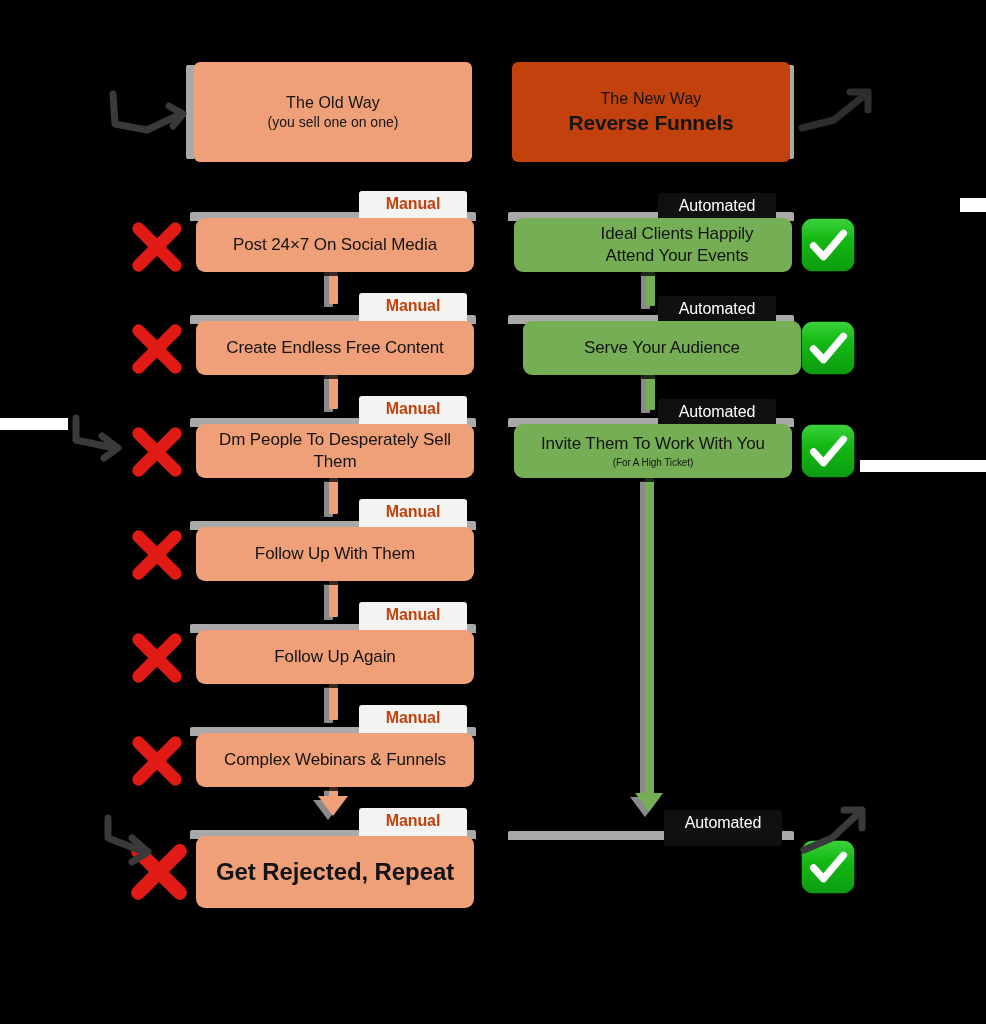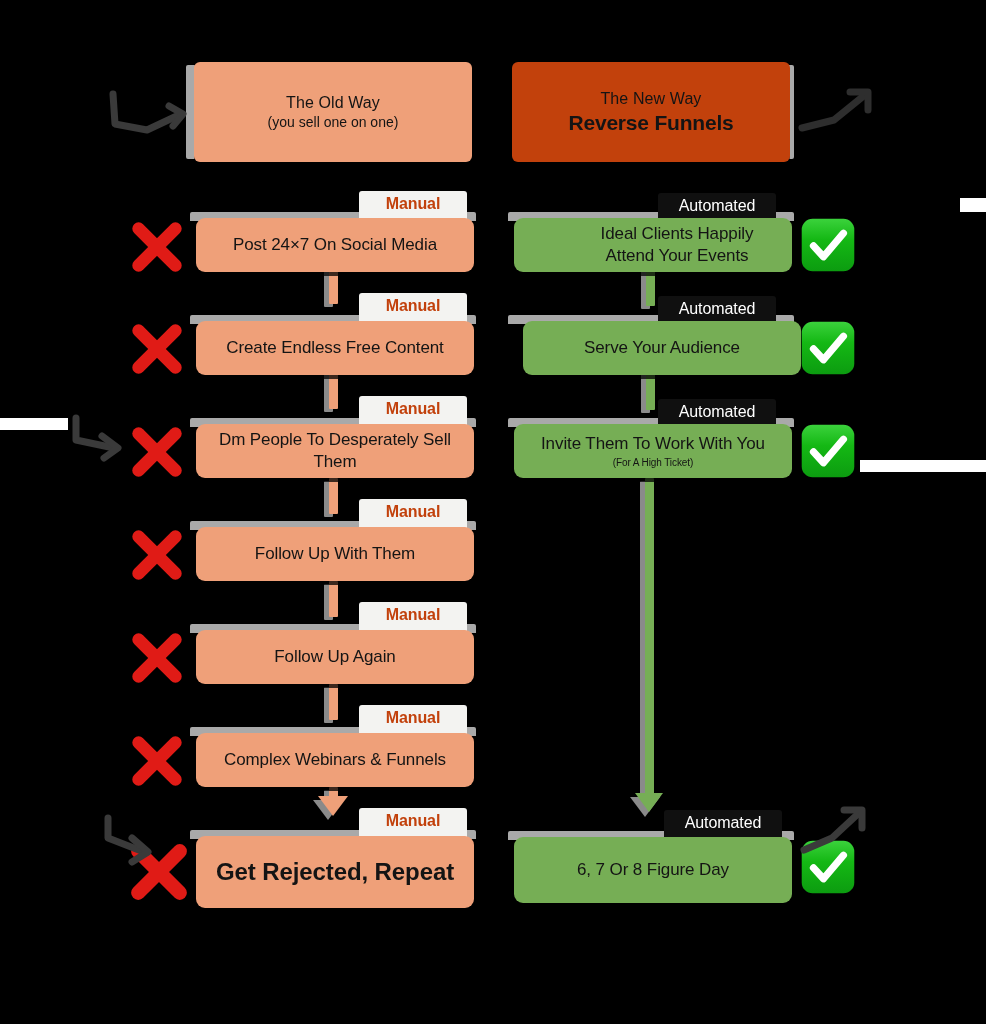--- a/index.html
+++ b/index.html
@@ -382,23 +382,20 @@
       <span class="sub">(For A High Ticket)</span>
     </span>
   </div>
   <svg class="mark" width="58" height="58" viewBox="0 0 64 64" style="left:799px; top:422px;">
     <rect x="3" y="3" width="58" height="58" rx="12" fill="url(#cg1)"></rect>
     <path d="M16 33 L27 45 L49 19" fill="none" stroke="#FFFFFF" stroke-width="8" stroke-linecap="round" stroke-linejoin="round"></path>
   </svg>
 
   <div class="tag automated" style="left:664px; top:810px; width:118px; height:36px;">Automated</div>
   <div class="card-ledge" style="left:508px; top:831px; width:286px;"></div>
-  <div class="card green" style="left:514px; top:837px; width:278px; height:66px;">
-    <span class="card-text">6, 7 Or 8 Figure Day</span>
-  </div>
   <svg class="mark" width="58" height="58" viewBox="0 0 64 64" style="left:799px; top:838px;">
     <rect x="3" y="3" width="58" height="58" rx="12" fill="url(#cg1)"></rect>
     <path d="M16 33 L27 45 L49 19" fill="none" stroke="#FFFFFF" stroke-width="8" stroke-linecap="round" stroke-linejoin="round"></path>
   </svg>
 
   <svg class="doodle" width="90" height="60" viewBox="0 0 90 60" style="left:103px; top:88px;">
     <g fill="none" stroke="#3A3A3A" stroke-width="7" stroke-linecap="round" stroke-linejoin="round">
       <path d="M10 6 L12 36 L44 42 L78 26"></path>
       <path d="M66 18 L80 26 L70 38"></path>
     </g>

